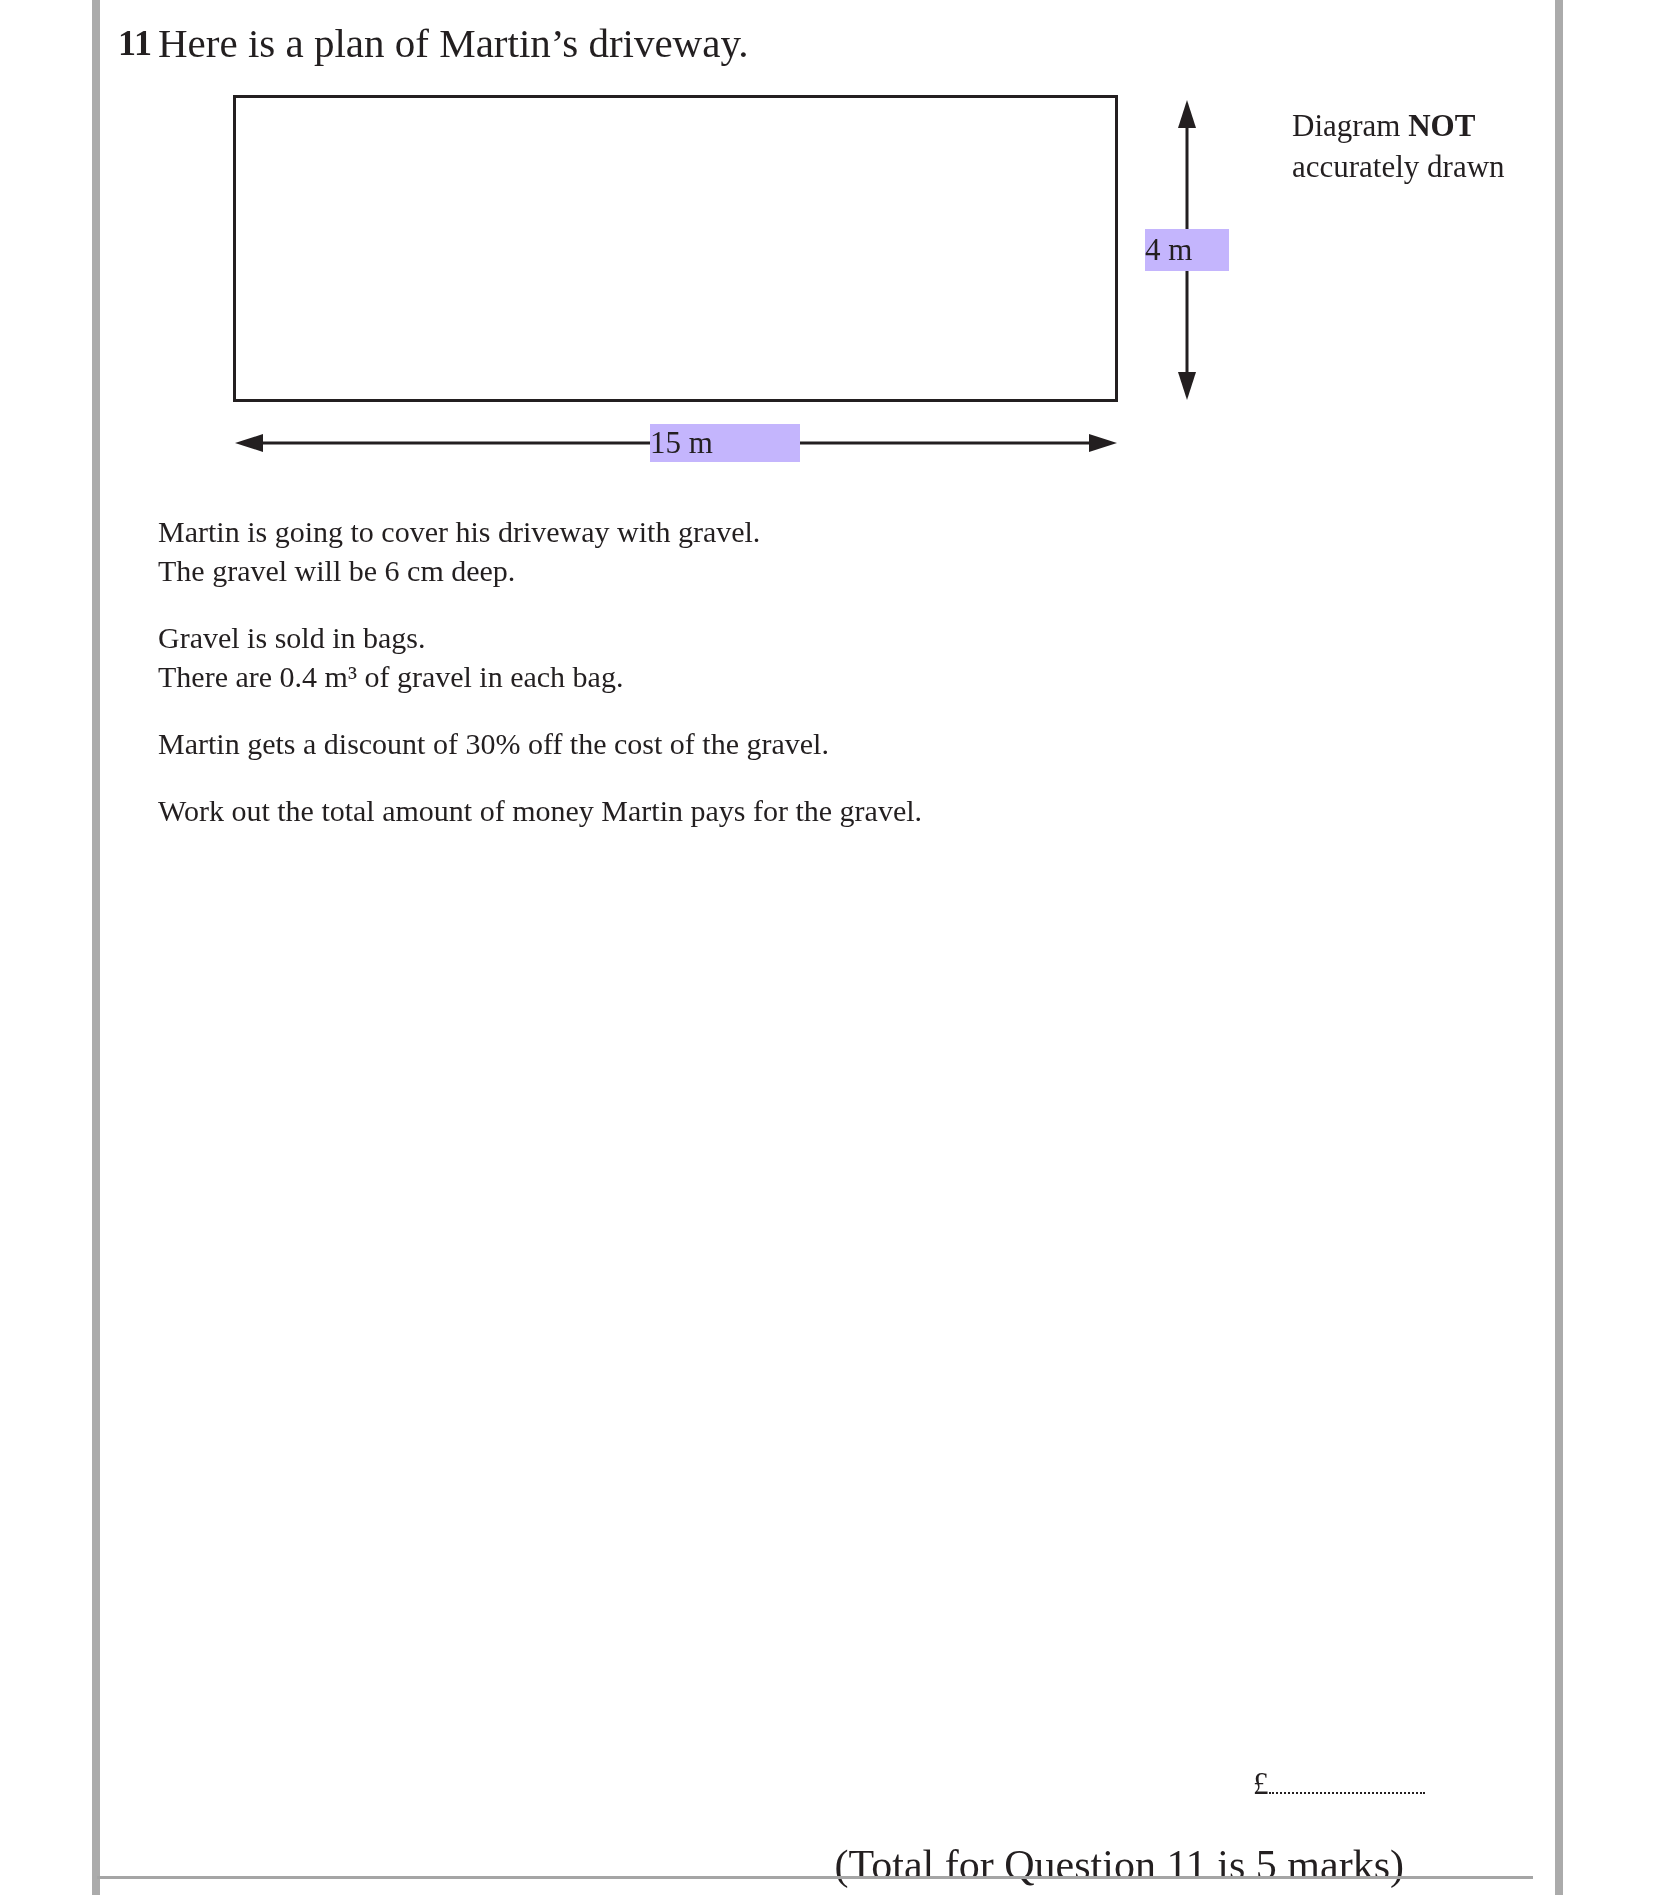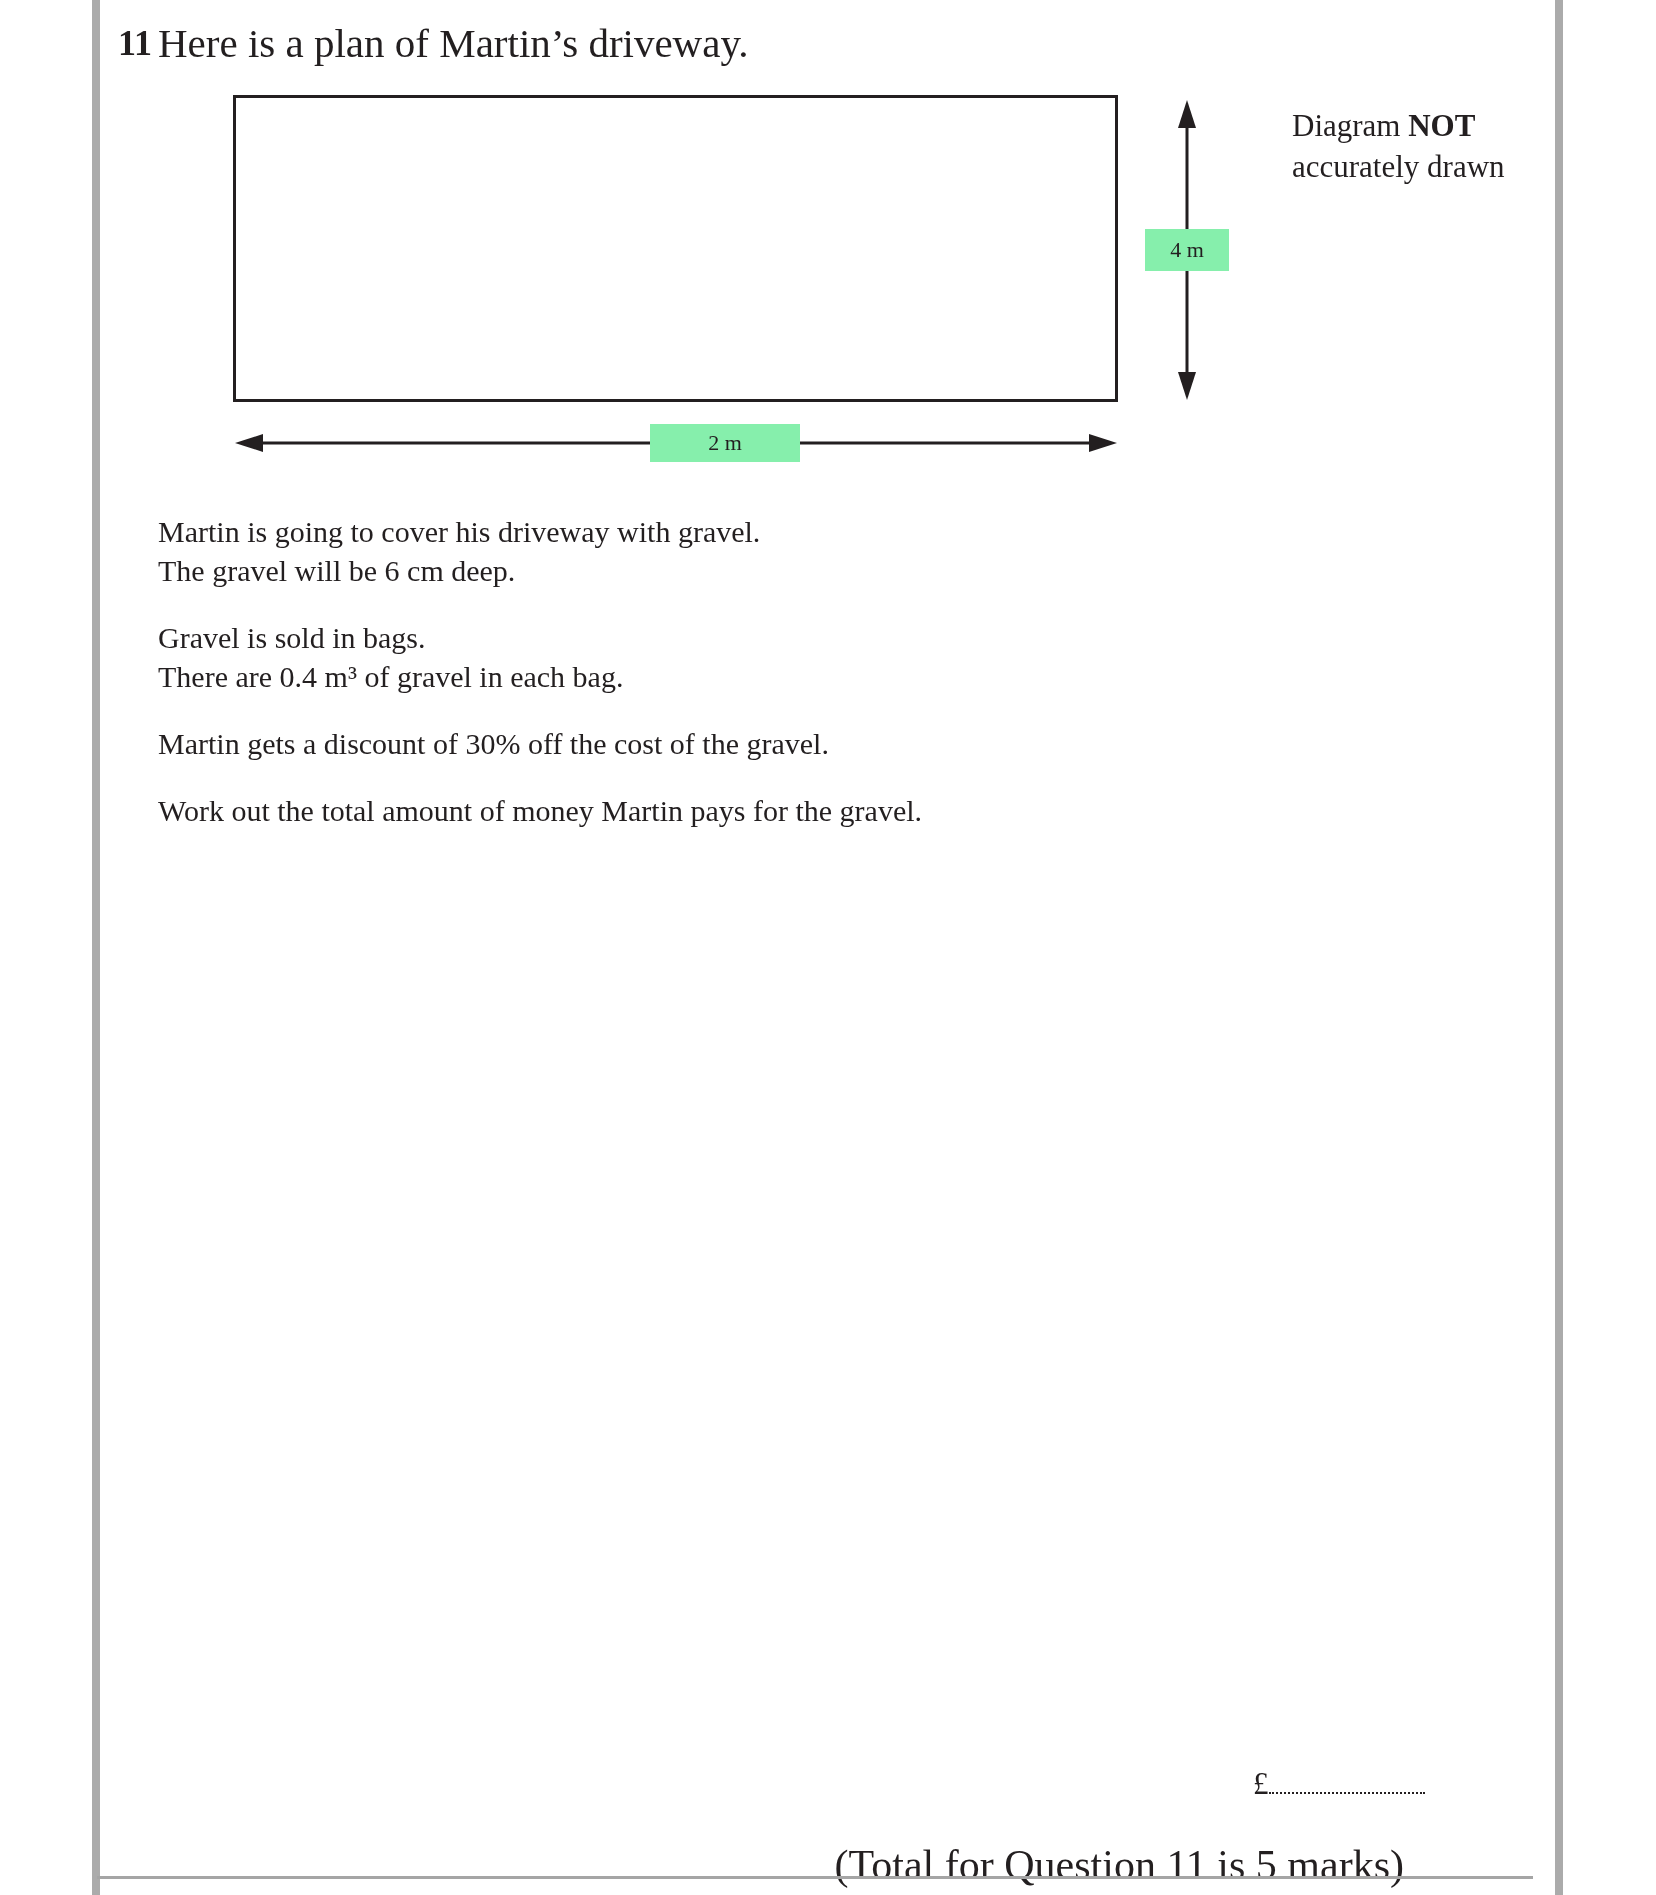--- a/index.html
+++ b/index.html
@@ -34,22 +34,22 @@
     width: 885px; height: 307px;
     border: 3px solid #231f20;
     box-sizing: border-box;
     background: #ffffff;
   }
 
   .h-arrow { position: absolute; left: 233px; top: 428px; width: 886px; height: 30px; }
   .v-arrow { position: absolute; left: 1171px; top: 98px; width: 32px; height: 304px; }
 
   .dim-label {
-    position: absolute; background: #86efac; text-align: center;
-    font-size: 22px; white-space: nowrap;
+    position: absolute; background: #c4b5fd; 
+    font-size: 31px; white-space: nowrap;
   }
   .width-label  { left: 650px; top: 424px; width: 150px; height: 38px; line-height: 38px; }
   .height-label { left: 1145px; top: 229px; width: 84px; height: 42px; line-height: 42px; }
 
   .diagram-note {
     position: absolute; left: 1292px; top: 105px;
     font-size: 31px; line-height: 41px; white-space: nowrap;
   }
 
   .body-text {
@@ -90,21 +90,21 @@
   <div class="q-number">11</div>
   <div class="q-intro">Here is a plan of Martin’s driveway.</div>
 
   <div class="driveway-rect"></div>
 
   <svg class="h-arrow" viewBox="0 0 886 30" xmlns="http://www.w3.org/2000/svg">
     <line x1="8" y1="15" x2="878" y2="15" stroke="#231f20" stroke-width="3"></line>
     <polygon points="2,15 30,6 30,24" fill="#231f20"></polygon>
     <polygon points="884,15 856,6 856,24" fill="#231f20"></polygon>
   </svg>
-  <div class="dim-label width-label">2 m</div>
+  <div class="dim-label width-label">15 m</div>
 
   <svg class="v-arrow" viewBox="0 0 32 304" xmlns="http://www.w3.org/2000/svg">
     <line x1="16" y1="8" x2="16" y2="296" stroke="#231f20" stroke-width="3"></line>
     <polygon points="16,2 7,30 25,30" fill="#231f20"></polygon>
     <polygon points="16,302 7,274 25,274" fill="#231f20"></polygon>
   </svg>
   <div class="dim-label height-label">4 m</div>
 
   <div class="diagram-note">
     <div><span>Diagram </span><b>NOT</b></div>

